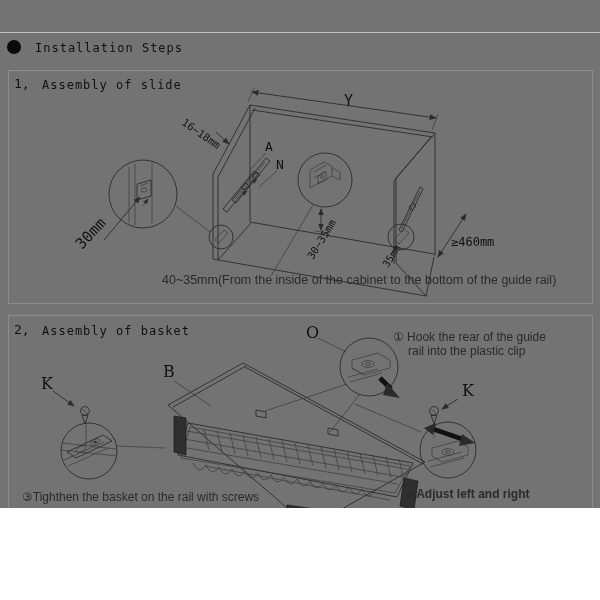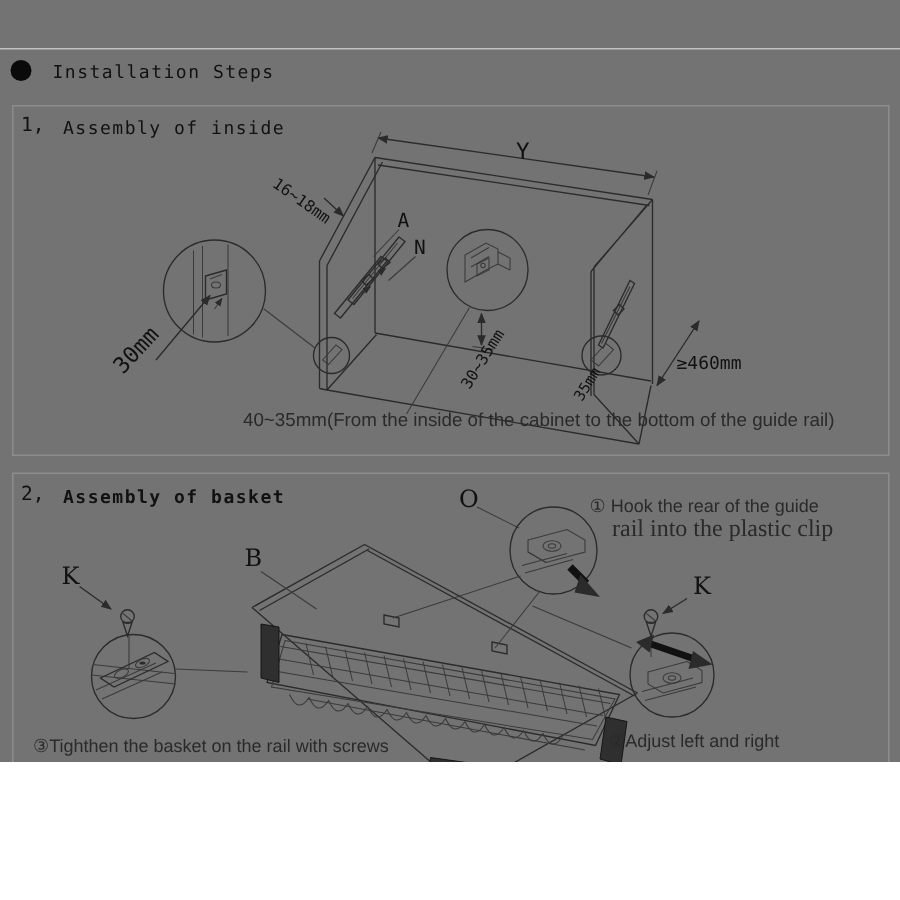--- a/index.html
+++ b/index.html
@@ -7,28 +7,28 @@
         font-family:"DejaVu Sans Mono", monospace;color:#1d1d1d;}
   .top-rule{position:absolute;left:0;top:32px;width:600px;height:1px;background:#c2c2c2;}
   .bullet{position:absolute;left:7px;top:40px;width:14px;height:14px;border-radius:50%;background:#0a0a0a;}
   .hdr-title{position:absolute;left:35px;top:41px;font-size:12px;letter-spacing:1px;color:#111;}
   .box{position:absolute;left:8px;width:583px;border:1px solid #8d8d8d;background:transparent;}
   .box1{top:70px;height:232px;}
   .box2{top:315px;height:212px;}
   .sec-num{position:absolute;font-size:13px;color:#111;}
   .sec-title{position:absolute;font-size:12px;letter-spacing:1px;color:#111;}
   .n1{left:14px;top:76px;} .t1{left:42px;top:78px;}
-  .n2{left:14px;top:322px;} .t2{left:42px;top:324px;font-weight:bold;}
+  .n2{left:14px;top:322px;} .t2{left:42px;top:324px;}
   .note, .step{position:absolute;font-family:"Liberation Sans","DejaVu Sans",sans-serif;
         font-size:12.5px;color:#2a2a2a;white-space:nowrap;}
   .note1{left:162px;top:273px;}
   .note2{left:212px;top:288px;}
   .step1a{left:393px;top:330px;font-size:12px;}
-  .step1b{left:408px;top:344px;font-size:16px;font-family:Liberation Serif, serif;}
-  .step2{left:406px;top:487px;font-size:12px;}
+  .step1b{left:408px;top:344px;font-size:12px;}
+  .step2{left:406px;top:487px;font-size:12px;font-weight:bold;}
   .step3{left:22px;top:490px;font-size:12px;}
   .faint{position:absolute;left:28px;top:576px;font-size:12px;color:#ebebeb;letter-spacing:1px;}
   svg.art{position:absolute;left:0;top:0;pointer-events:none;}
   svg.art *{vector-effect:non-scaling-stroke;}
   .ln{stroke:#2b2b2b;stroke-width:0.9;fill:none;}
   .lnthin{stroke:#3a3a3a;stroke-width:0.7;fill:none;}
   .fill{fill:#2b2b2b;stroke:none;}
   .dark{fill:#2f2f2f;stroke:#111;stroke-width:0.6;}
   .cadtxt{font-family:"DejaVu Sans Mono",monospace;fill:#111;}
   .seriftxt{font-family:"DejaVu Serif",serif;fill:#111;}
@@ -39,21 +39,21 @@
 <div class="page">
 
   <div class="top-rule"></div>
   <div class="bullet"></div>
   <div class="hdr-title">Installation Steps</div>
 
   <div class="box box1"></div>
   <div class="box box2"></div>
 
   <span class="sec-num n1">1,</span>
-  <span class="sec-title t1">Assembly of inside</span>
+  <span class="sec-title t1">Assembly of slide</span>
   <span class="sec-num n2">2,</span>
   <span class="sec-title t2">Assembly of basket</span>
 
   <svg class="art" width="600" height="600" viewBox="0 0 600 600">
     <defs>
       <marker id="ar" viewBox="0 0 10 10" refX="9" refY="5" markerWidth="8" markerHeight="8" orient="auto-start-reverse">
         <path d="M0,1 L10,5 L0,9 z" fill="#2b2b2b"></path>
       </marker>
     </defs>
 

